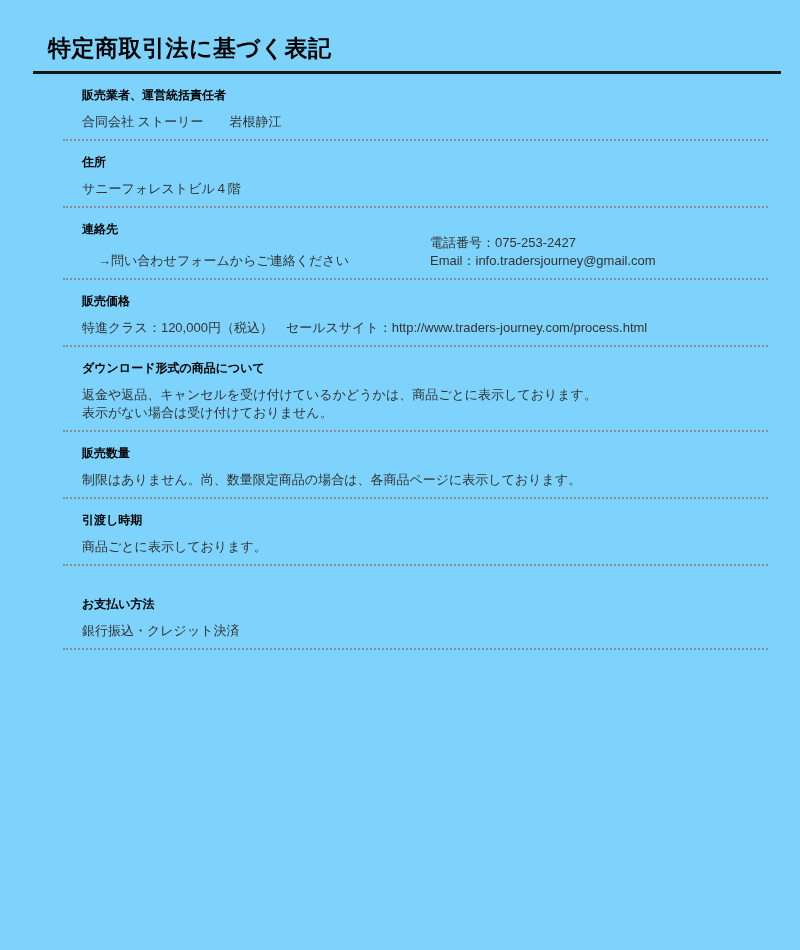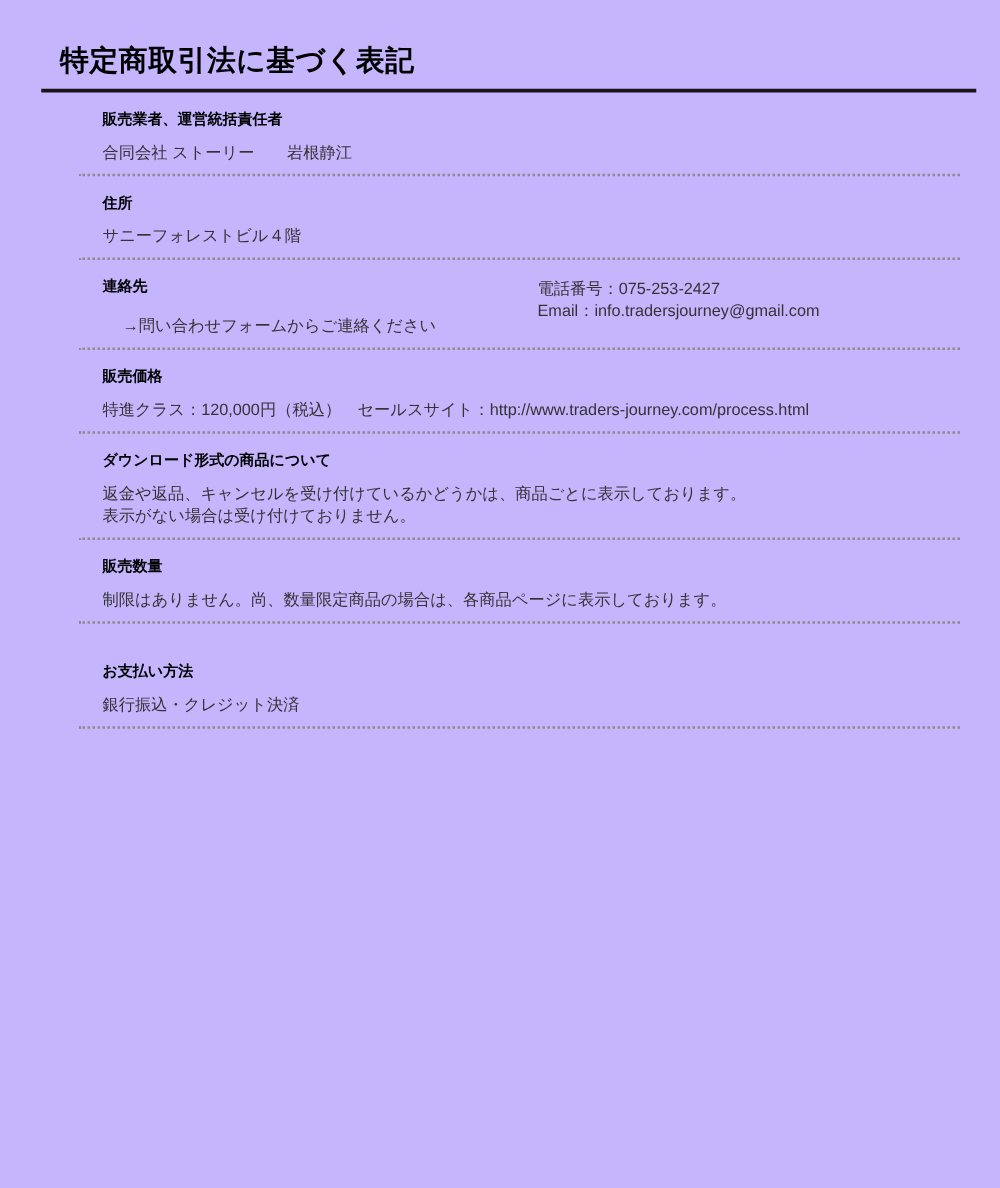--- a/index.html
+++ b/index.html
@@ -8,21 +8,21 @@
     width: 800px;
     height: 950px;
     background: #ffffff;
     font-family: "Liberation Sans", "DejaVu Sans", sans-serif;
     -webkit-font-smoothing: none;
   }
   .page {
     position: relative;
     width: 800px;
     height: 950px;
-    background: #c4b5fd;
+    background: #7dd3fc;
     overflow: hidden;
   }
   
   .header {
     margin: 0 19px 0 33px;
     padding: 34px 0 9px 15px;
     border-bottom: 3px solid #161616;
   }
   .page-title {
     margin: 0;
@@ -64,21 +64,21 @@
   }
   .contact-note {
     position: absolute;
     left: 35px;
     bottom: 0;
     margin: 0;
   }
   .contact-right {
     position: absolute;
     left: 367px;
-    bottom: 12px;
+    bottom: 0;
     margin-top: 11px;
   }
   .contact-right .sec-line { margin-left: 0; }
   
   .sec-payment { padding-top: 28px; }
 </style>
 </head>
 <body>
 
 <div class="page">
@@ -120,20 +120,24 @@
       <p class="sec-line">返金や返品、キャンセルを受け付けているかどうかは、商品ごとに表示しております。</p>
       <p class="sec-line">表示がない場合は受け付けておりません。</p>
     </section>
 
 
     <section class="sec">
       <h2 class="sec-heading">販売数量</h2>
       <p class="sec-line">制限はありません。尚、数量限定商品の場合は、各商品ページに表示しております。</p>
     </section>
 
+    <section class="sec">
+      <h2 class="sec-heading">引渡し時期</h2>
+      <p class="sec-line">商品ごとに表示しております。</p>
+    </section>
 
     <section class="sec sec-payment">
       <h2 class="sec-heading">お支払い方法</h2>
       <p class="sec-line">銀行振込・クレジット決済</p>
     </section>
 
   </div>
 </div>
 
 </body></html>

